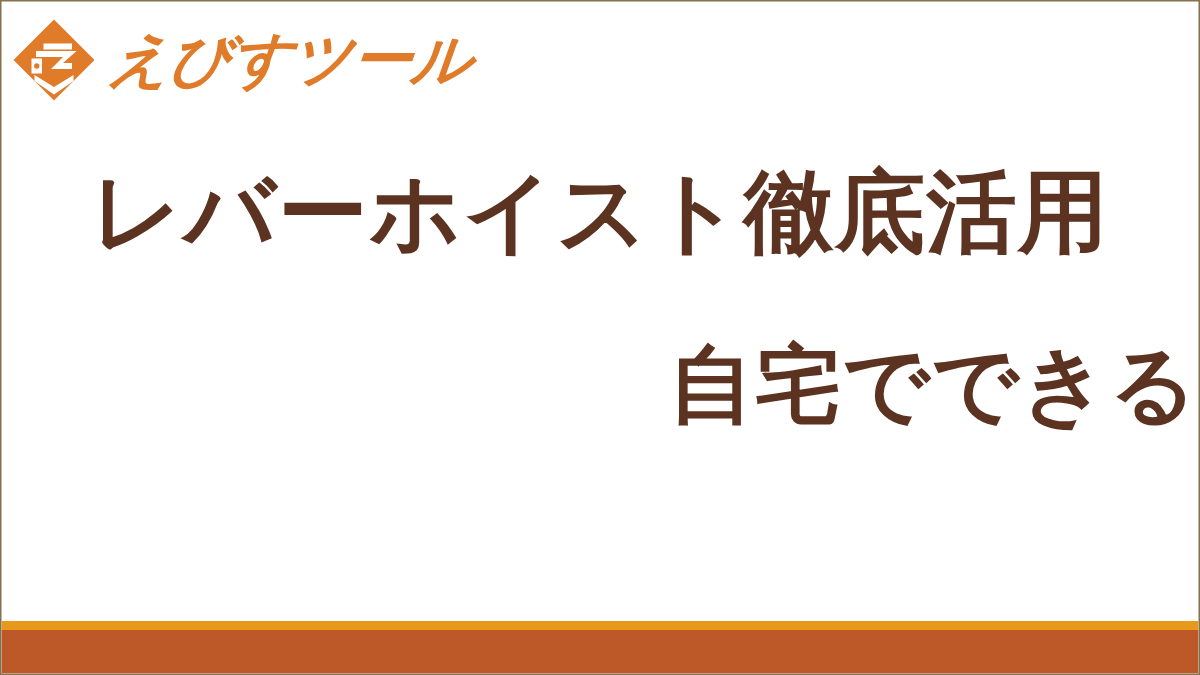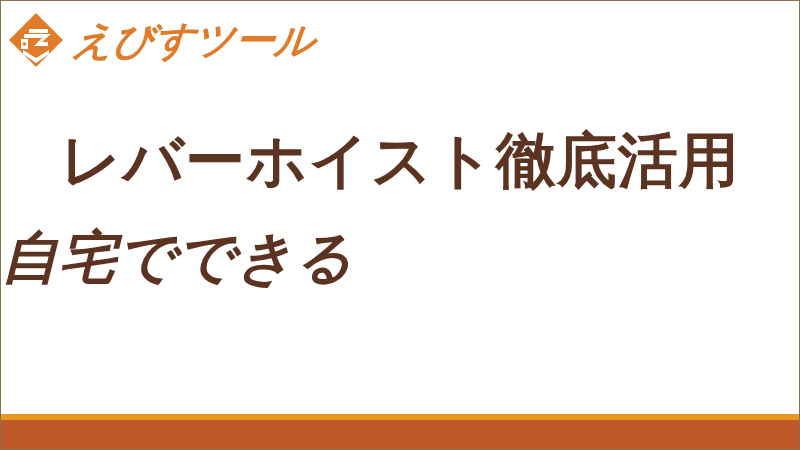--- a/index.html
+++ b/index.html
@@ -60,41 +60,40 @@
     line-height: 1;
     white-space: nowrap;
     transform: skewX(-6deg);
   }
 
   
   .title-block {
     position: absolute;
     left: 0;
     right: 0;
-    top: 126px;
+    top: 108px;
     text-align: center;
   }
 
   .title-main {
     font-family: "DejaVu Sans", "Liberation Sans", sans-serif;
     font-size: 60px;
     font-weight: 700;
     color: #5c3220;
     line-height: 1.1;
     letter-spacing: 1px;
     white-space: nowrap;
   }
 
   .subtitle-block {
     position: absolute;
     left: 0;
     right: 0;
     top: 222px;
-    text-align: left;
-    font-style: italic;
+    text-align: right;
   }
 
   .subtitle-line {
     font-family: "DejaVu Sans", "Liberation Sans", sans-serif;
     font-size: 57px;
     font-weight: 700;
     color: #5c3220;
     line-height: 1.22;
     letter-spacing: 1px;
     white-space: nowrap;

